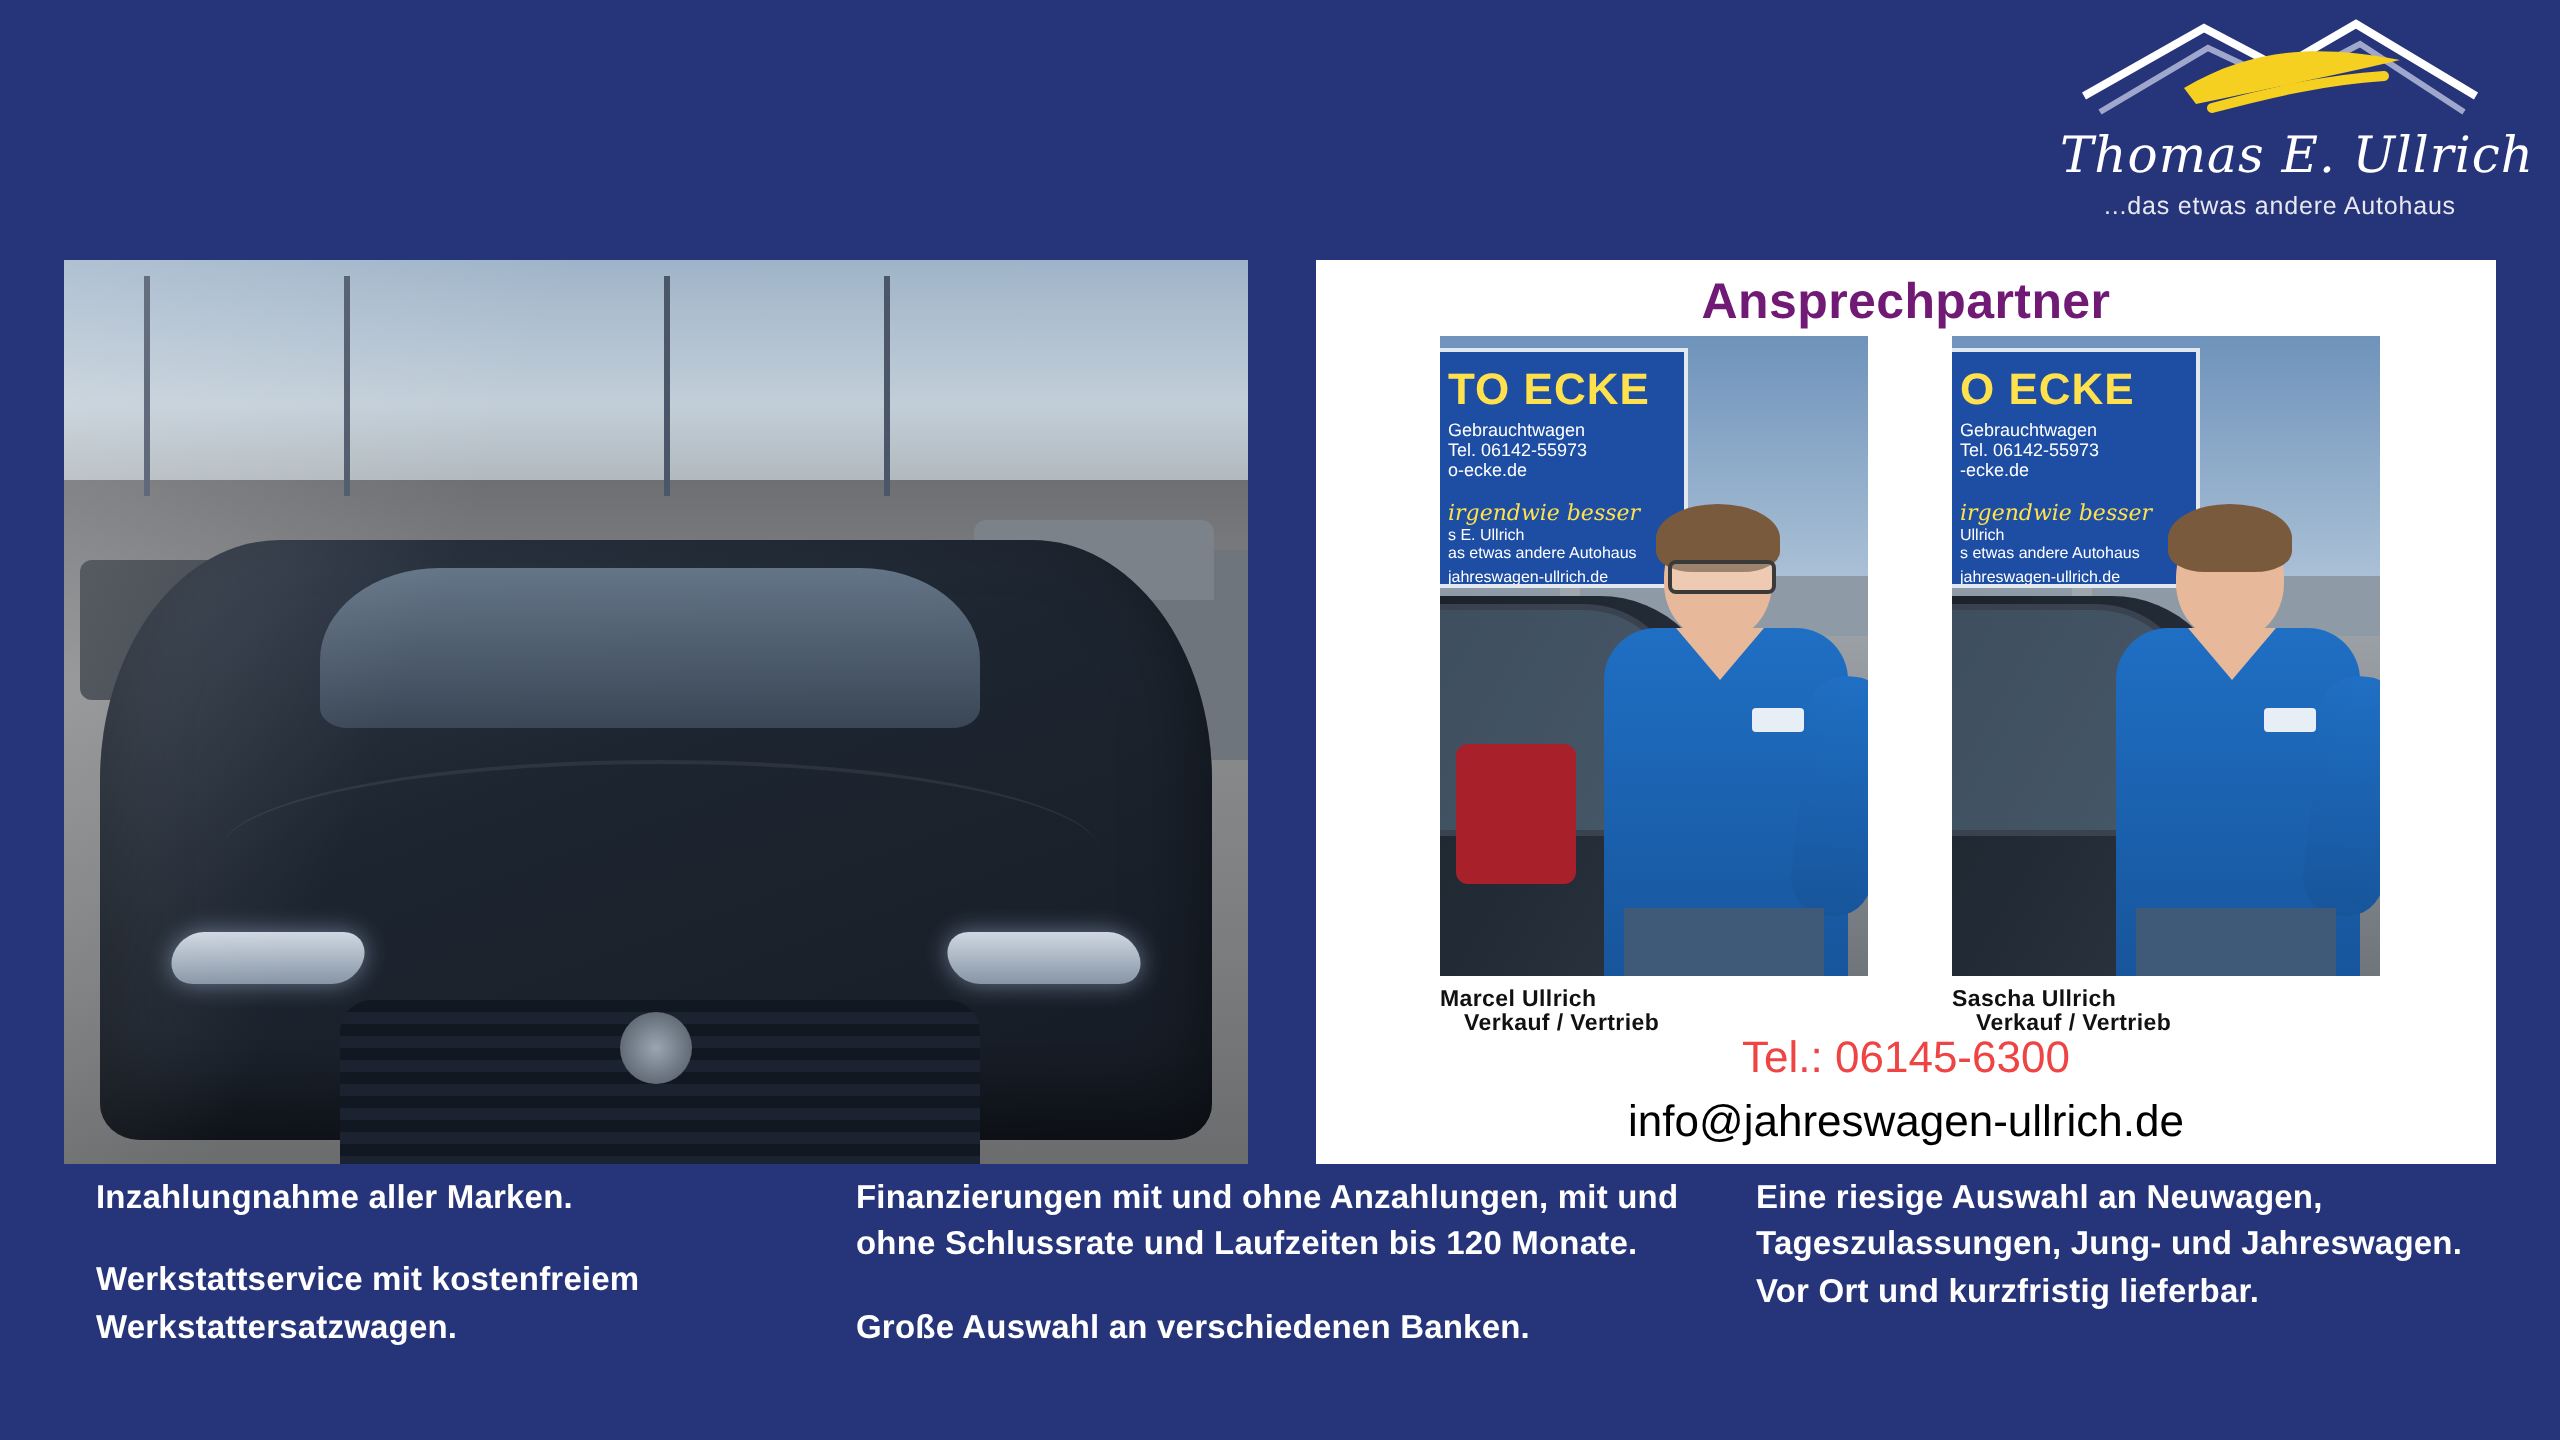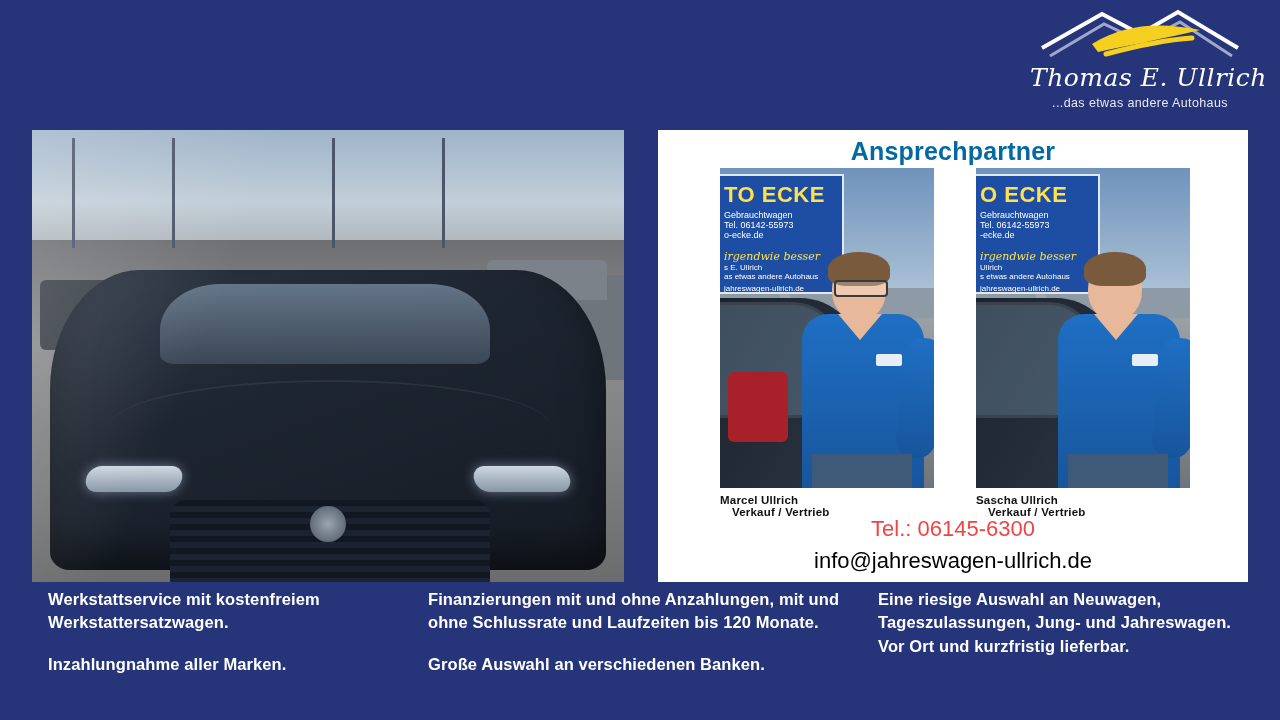--- a/index.html
+++ b/index.html
@@ -145,21 +145,21 @@
     left: 658px;
     top: 130px;
     width: 590px;
     height: 452px;
     background: #ffffff;
   }
   .partner-title {
     text-align: center;
     font-size: 25px;
     font-weight: bold;
-    color: #0369a1;
+    color: #701a75;
     padding-top: 7px;
     letter-spacing: .2px;
   }
   .people {
     position: absolute;
     left: 62px;
     top: 38px;
     width: 470px;
     display: flex;
     gap: 42px;
@@ -433,22 +433,22 @@
   </div>
 
   <div class="contact">
     <div class="tel">Tel.: 06145-6300</div>
     <div class="mail">info@jahreswagen-ullrich.de</div>
   </div>
 </div>
 
 <div class="bottom">
   <div class="col col-1">
+    <p>Inzahlungnahme aller Marken.</p>
     <p>Werkstattservice mit kostenfreiem Werkstattersatzwagen.</p>
-    <p>Inzahlungnahme aller Marken.</p>
   </div>
   <div class="col col-2">
     <p>Finanzierungen mit und ohne Anzahlungen, mit und ohne Schlussrate und Laufzeiten bis 120 Monate.</p>
     <p>Große Auswahl an verschiedenen Banken.</p>
   </div>
   <div class="col col-3">
     <p>Eine riesige Auswahl an Neuwagen, Tageszulassungen, Jung- und Jahreswagen. Vor Ort und kurzfristig lieferbar.</p>
   </div>
 </div>
 

